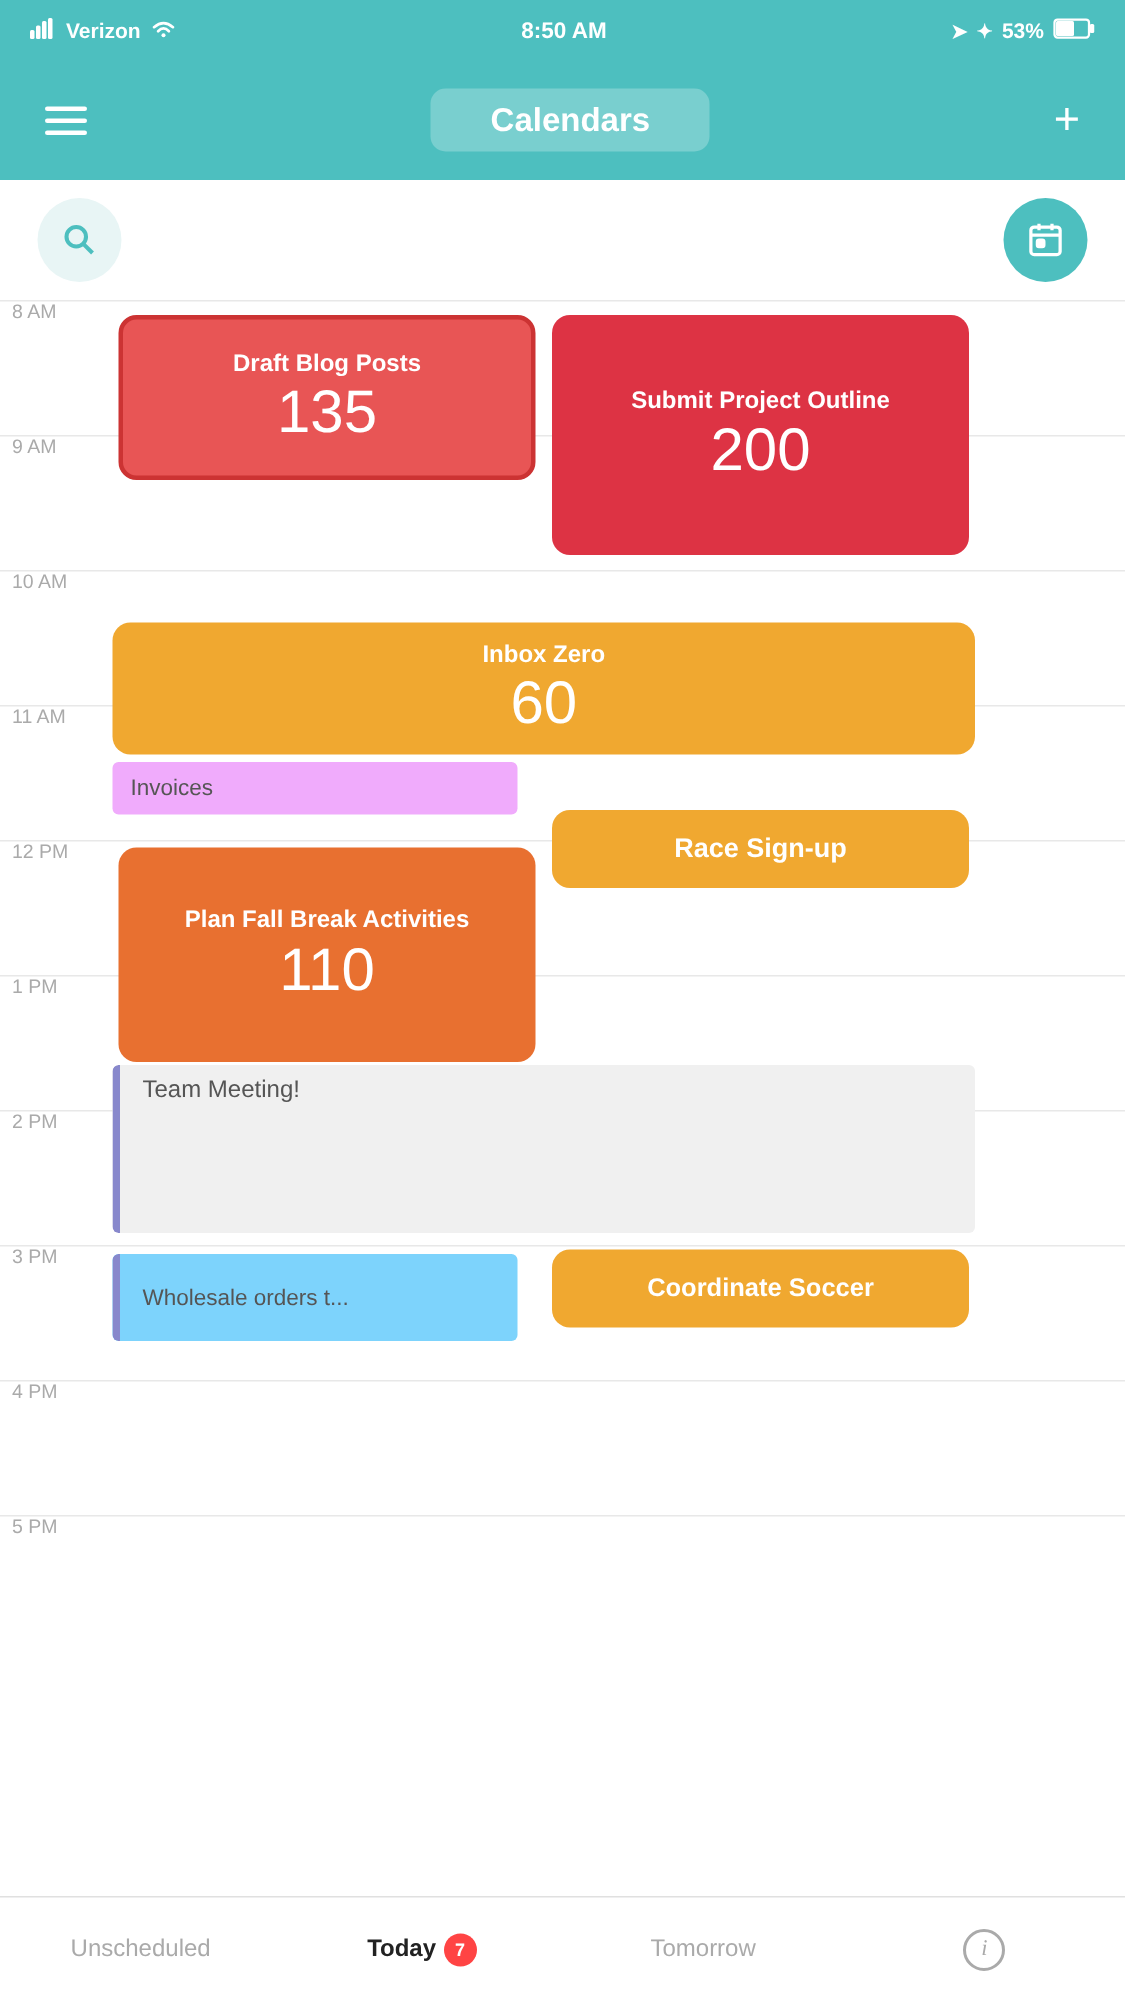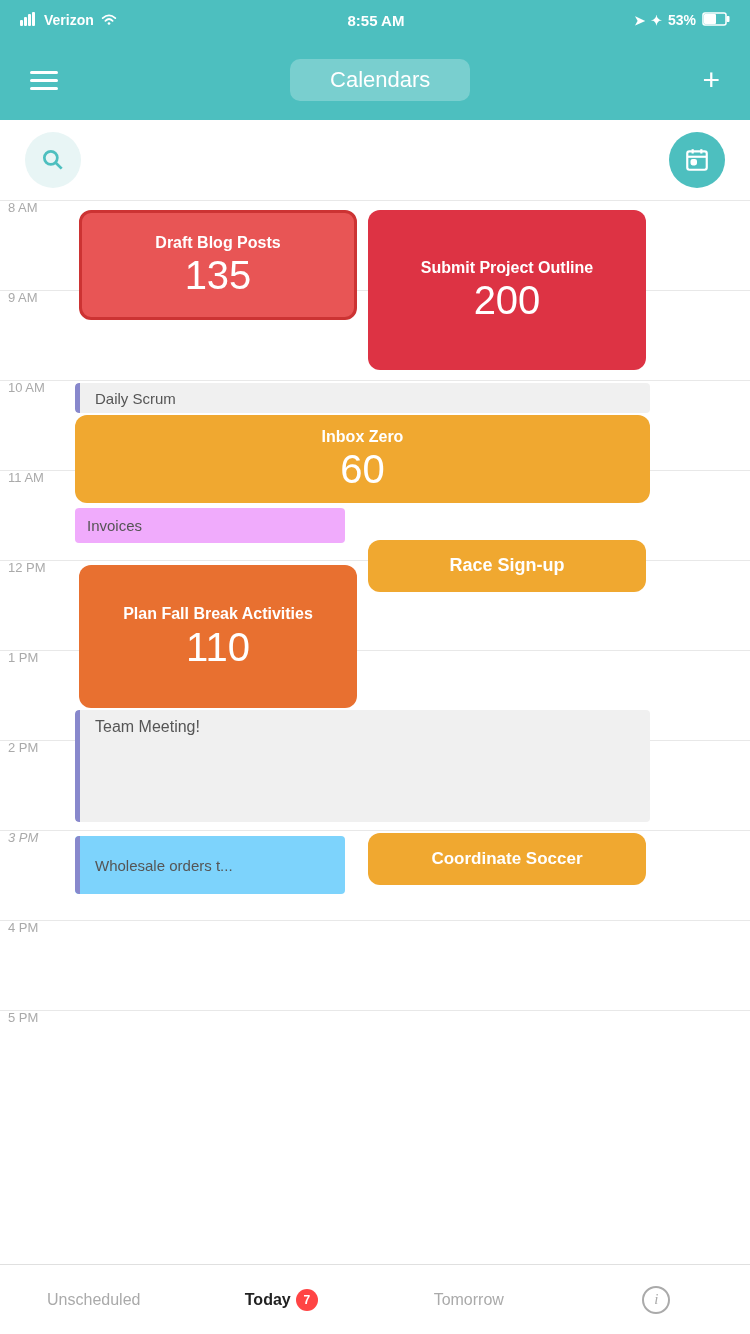--- a/index.html
+++ b/index.html
@@ -37,21 +37,21 @@
       align-items: center;
       justify-content: space-between;
       padding: 0 30px;
     }
     .header-title {
       background: rgba(255,255,255,0.25);
       border-radius: 10px;
       padding: 8px 40px;
       color: white;
       font-size: 22px;
-      font-weight: 400;
+      font-weight: 700;
     }
     .header-icon {
       color: white;
       font-size: 30px;
       font-weight: 300;
       cursor: pointer;
     }
     .hamburger {
       display: flex;
       flex-direction: column;
@@ -231,21 +231,21 @@
     </span>
     <span>Verizon</span>
     <span>
       <svg width="18" height="14" viewBox="0 0 20 14" fill="none" stroke="white" stroke-width="2">
         <path d="M10 12 L10 12" stroke-linecap="round" stroke-width="3"></path>
         <path d="M6 9 Q10 5 14 9" stroke-linecap="round"></path>
         <path d="M3 6 Q10 0 17 6" stroke-linecap="round"></path>
       </svg>
     </span>
   </div>
-  <div class="status-center">8:55 AM</div>
+  <div class="status-center">8:50 AM</div>
   <div class="status-right">
     <span style="font-size:13px;">➤</span>
     <span style="font-size:13px;">✦</span>
     <span>53%</span>
     <span>
       <svg width="28" height="14" viewBox="0 0 28 14" fill="none" stroke="white" stroke-width="1.5">
         <rect x="1" y="1" width="23" height="12" rx="2"></rect>
         <rect x="24.5" y="4" width="3" height="6" rx="1" fill="white" stroke="none"></rect>
         <rect x="2" y="2" width="12" height="10" rx="1" fill="white" stroke="none"></rect>
       </svg>
@@ -305,21 +305,21 @@
       <div class="time-line" style="top:0;"></div>
     </div>
     <div class="time-slot" style="height:90px;">
       <span>1 PM</span>
       <div class="time-line" style="top:0;"></div>
     </div>
     <div class="time-slot" style="height:90px;">
       <span>2 PM</span>
       <div class="time-line" style="top:0;"></div>
     </div>
-    <div class="time-slot" style="height:90px;font-style:italic;">
+    <div class="time-slot" style="height:90px;">
       <span>3 PM</span>
       <div class="time-line" style="top:0;"></div>
     </div>
     <div class="time-slot" style="height:90px;">
       <span>4 PM</span>
       <div class="time-line" style="top:0;"></div>
     </div>
     <div class="time-slot" style="height:90px;">
       <span>5 PM</span>
       <div class="time-line" style="top:0;"></div>
@@ -344,24 +344,20 @@
     <div class="event" style="top:10px;left:4px;width:278px;height:110px;background:#e85555;border:3px solid #cc3333;">
       <span class="event-title">Draft Blog Posts</span>
       <span class="event-number">135</span>
     </div>
 
     <div class="event" style="top:10px;left:293px;width:278px;height:160px;background:#dd3344;">
       <span class="event-title">Submit Project Outline</span>
       <span class="event-number">200</span>
     </div>
 
-    <div style="position:absolute;top:183px;left:0;width:575px;height:30px;background:#f0f0f0;border-radius:4px;display:flex;align-items:center;padding-left:12px;overflow:hidden;">
-      <div style="position:absolute;left:0;top:0;bottom:0;width:5px;background:#8888cc;border-radius:4px 0 0 4px;"></div>
-      <span style="color:#555;font-size:15px;padding-left:8px;">Daily Scrum</span>
-    </div>
 
     <div class="event" style="top:215px;left:0;width:575px;height:88px;background:#f0a830;border-radius:12px;">
       <span class="event-title">Inbox Zero</span>
       <span class="event-number">60</span>
     </div>
 
     <div style="position:absolute;top:308px;left:0;width:270px;height:35px;background:#f0abfc;border-radius:4px;display:flex;align-items:center;padding-left:12px;">
       <span style="color:#555;font-size:15px;">Invoices</span>
     </div>
 

